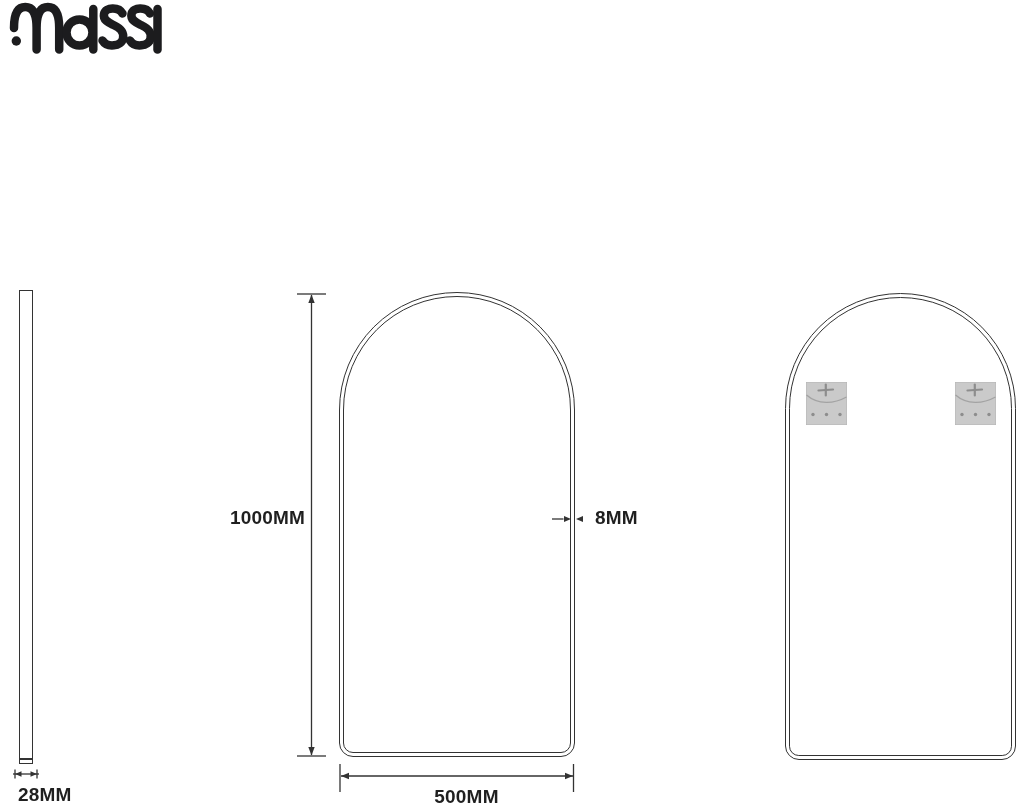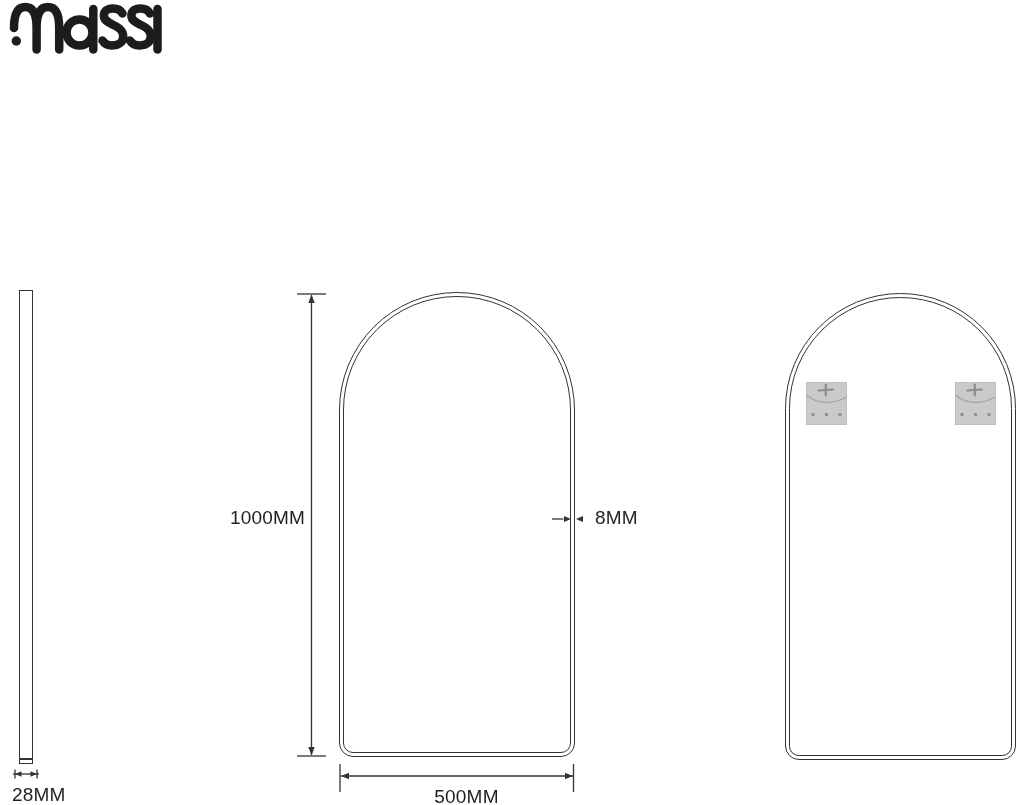--- a/index.html
+++ b/index.html
@@ -36,24 +36,24 @@
   .bracket-left{left:20px;top:88px;}
   .bracket-right{left:169px;top:88px;}
 
   
   .dims{position:absolute;left:0;top:0;width:1020px;height:805px;pointer-events:none;}
   .dims line{stroke:#333;stroke-width:1.3px;}
   .dims polygon{fill:#333;}
 
   
   .label{
-    position:absolute;font-size:19px;font-weight:400;color:#1f1f1f;
+    position:absolute;font-size:19px;font-weight:700;color:#1f1f1f;
     letter-spacing:.2px;white-space:nowrap;line-height:1.1;
   }
-  .label-depth{left:12px;top:785px;}
+  .label-depth{left:18px;top:785px;}
   .label-height{left:205px;top:508px;width:100px;text-align:right;}
   .label-edge{left:595px;top:508px;}
   .label-width{left:406px;top:787px;width:121px;text-align:center;}
 </style>
 </head>
 <body>
 
 <div class="page">
 
   <svg class="logo" viewBox="0 0 160 55" role="img" aria-label="massi">

